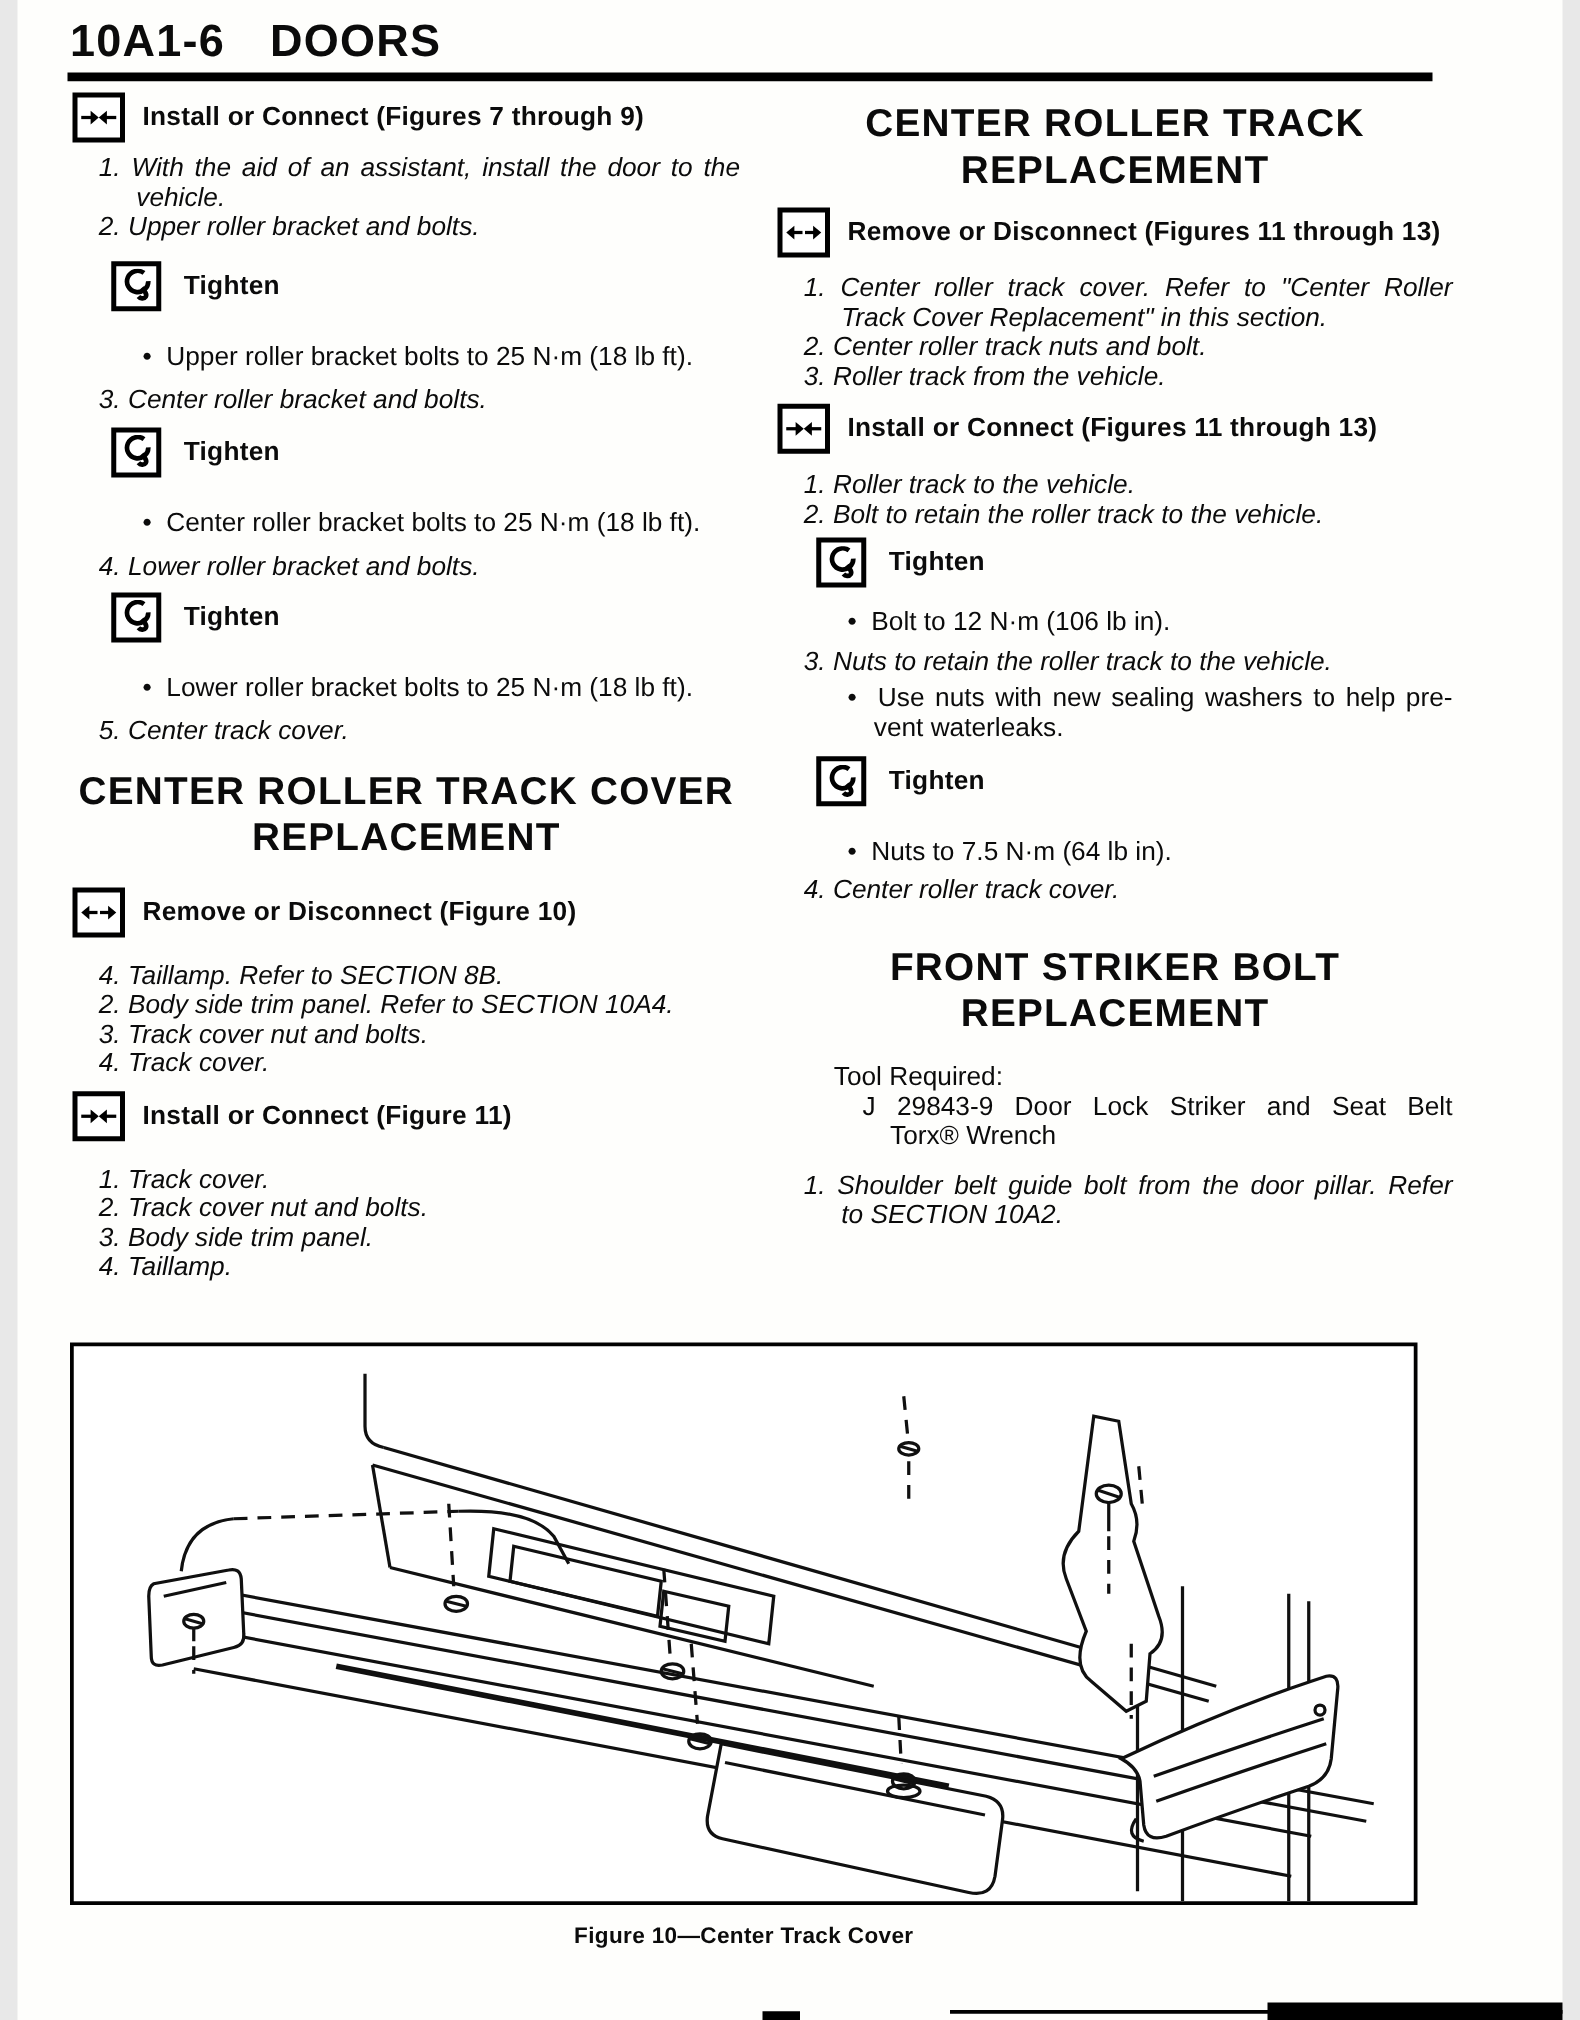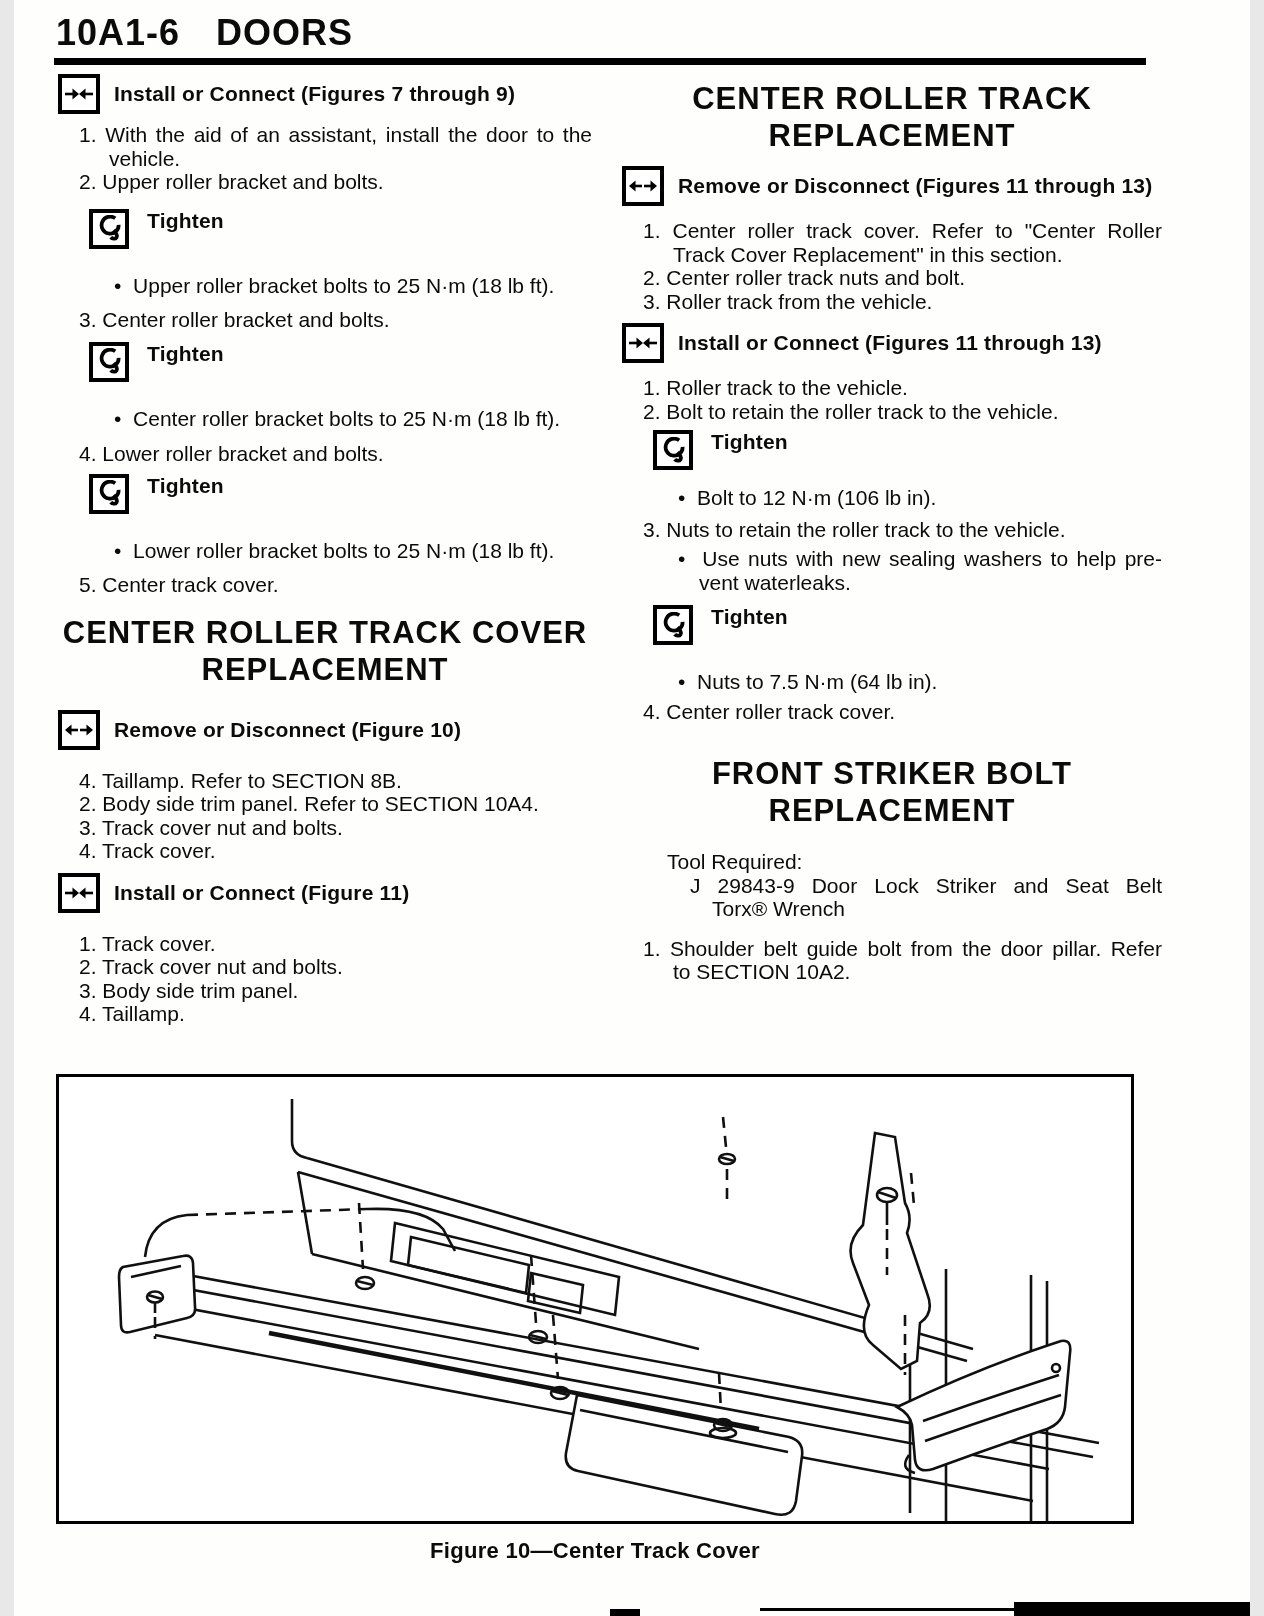--- a/index.html
+++ b/index.html
@@ -19,45 +19,45 @@
   .col-left  { left:44px;  width:534px; }
   .col-right { left:608px; width:540px; }
 
   
   .proc-row { display:flex; align-items:center; gap:14px; }
   .proc-icon { flex:none; width:42px; height:40px; border:4px solid #000;
                display:flex; align-items:center; justify-content:center; background:#fff; }
   .proc-label { font-weight:bold; font-size:21px; letter-spacing:0.2px; }
 
   
-  .tighten-row { display:flex; align-items:flex-start; gap:18px; margin-left:31px; }
+  .tighten-row { display:flex; align-items:center; gap:18px; margin-left:31px; }
   .tighten-icon { flex:none; width:40px; height:40px; border:4px solid #000;
                   display:flex; align-items:center; justify-content:center; background:#fff; }
 
   
-  .steps { margin-left:21px; }
+  .steps { margin-left:21px;font-style:italic; }
   .step  { margin-top:0px; }
   .step.cont { padding-left:30px; }
   .jl { text-align:justify; text-align-last:justify; }
   .bullet { margin-left:56px; }
   .bullet .bline::before { content:"\2022\00a0\00a0"; }
   .bullet .bcont { padding-left:21px; }
 
   .section-title { font-size:31px; font-weight:bold; line-height:37px;
                    text-align:center; letter-spacing:1px; }
 
   .tool-label { margin-left:45px; }
   .tool-name  { margin-left:68px; width:472px; padding-left:22px; text-indent:-22px; }
 
   
   .figure-box { position:absolute; left:42px; top:1074px; width:1078px; height:450px;
                 border:3px solid #000; background:#fff; }
   .figure-box svg { display:block; width:100%; height:100%; }
   .figure-caption { position:absolute; left:42px; top:1538px; width:1078px;
-                    text-align:center; font-size:22px; font-weight:bold; letter-spacing:0.3px; }
+                    text-align:center; font-size:18px; font-weight:bold; letter-spacing:0.3px; }
 
   
   .art1 { position:absolute; left:746px; top:1608px; width:518px; height:3px;  background:#000; }
   .art2 { position:absolute; left:1000px; top:1602px; width:264px; height:14px; background:#000; }
   .art3 { position:absolute; left:596px;  top:1609px; width:30px;  height:7px;  background:#000; }
 
   .fig-line { stroke:#101010; stroke-width:2.6; fill:none; }
   .fig-fill { stroke:#101010; stroke-width:2.6; fill:#fff; }
   .fig-dash { stroke:#101010; stroke-width:2.6; fill:none; stroke-dasharray:11 8; }
   .fig-thick{ stroke:#101010; stroke-width:4.5; fill:none; }

